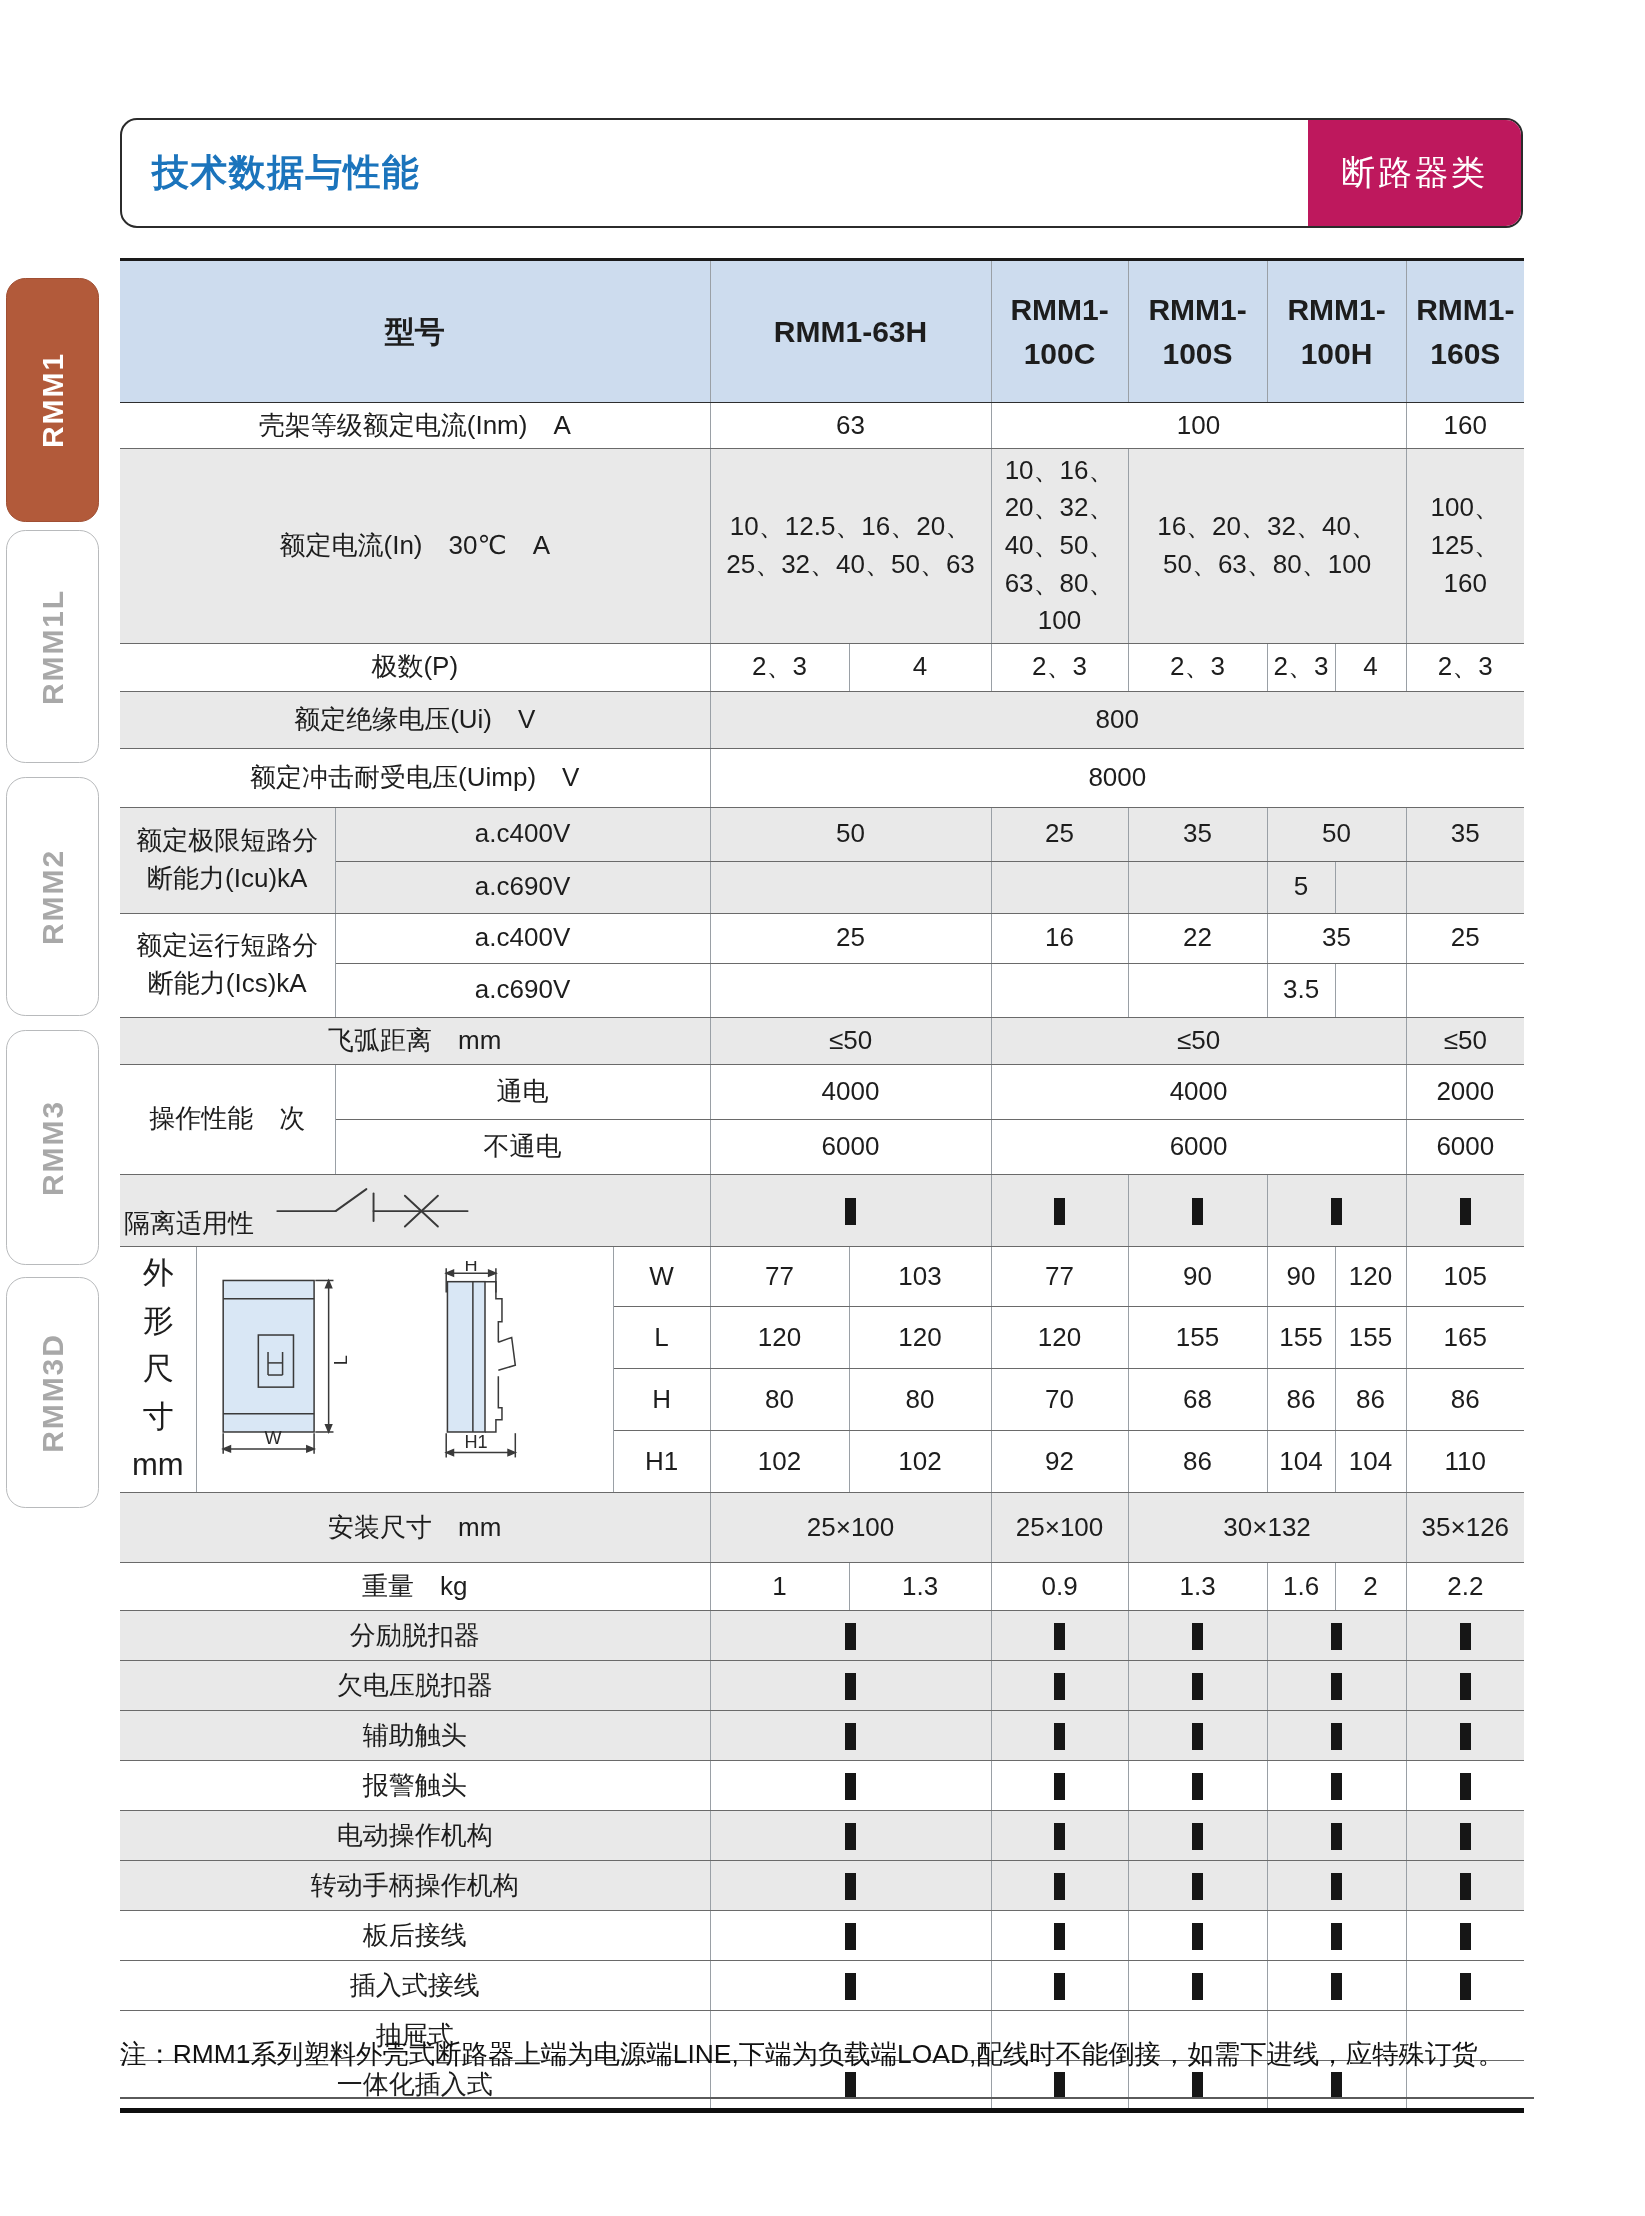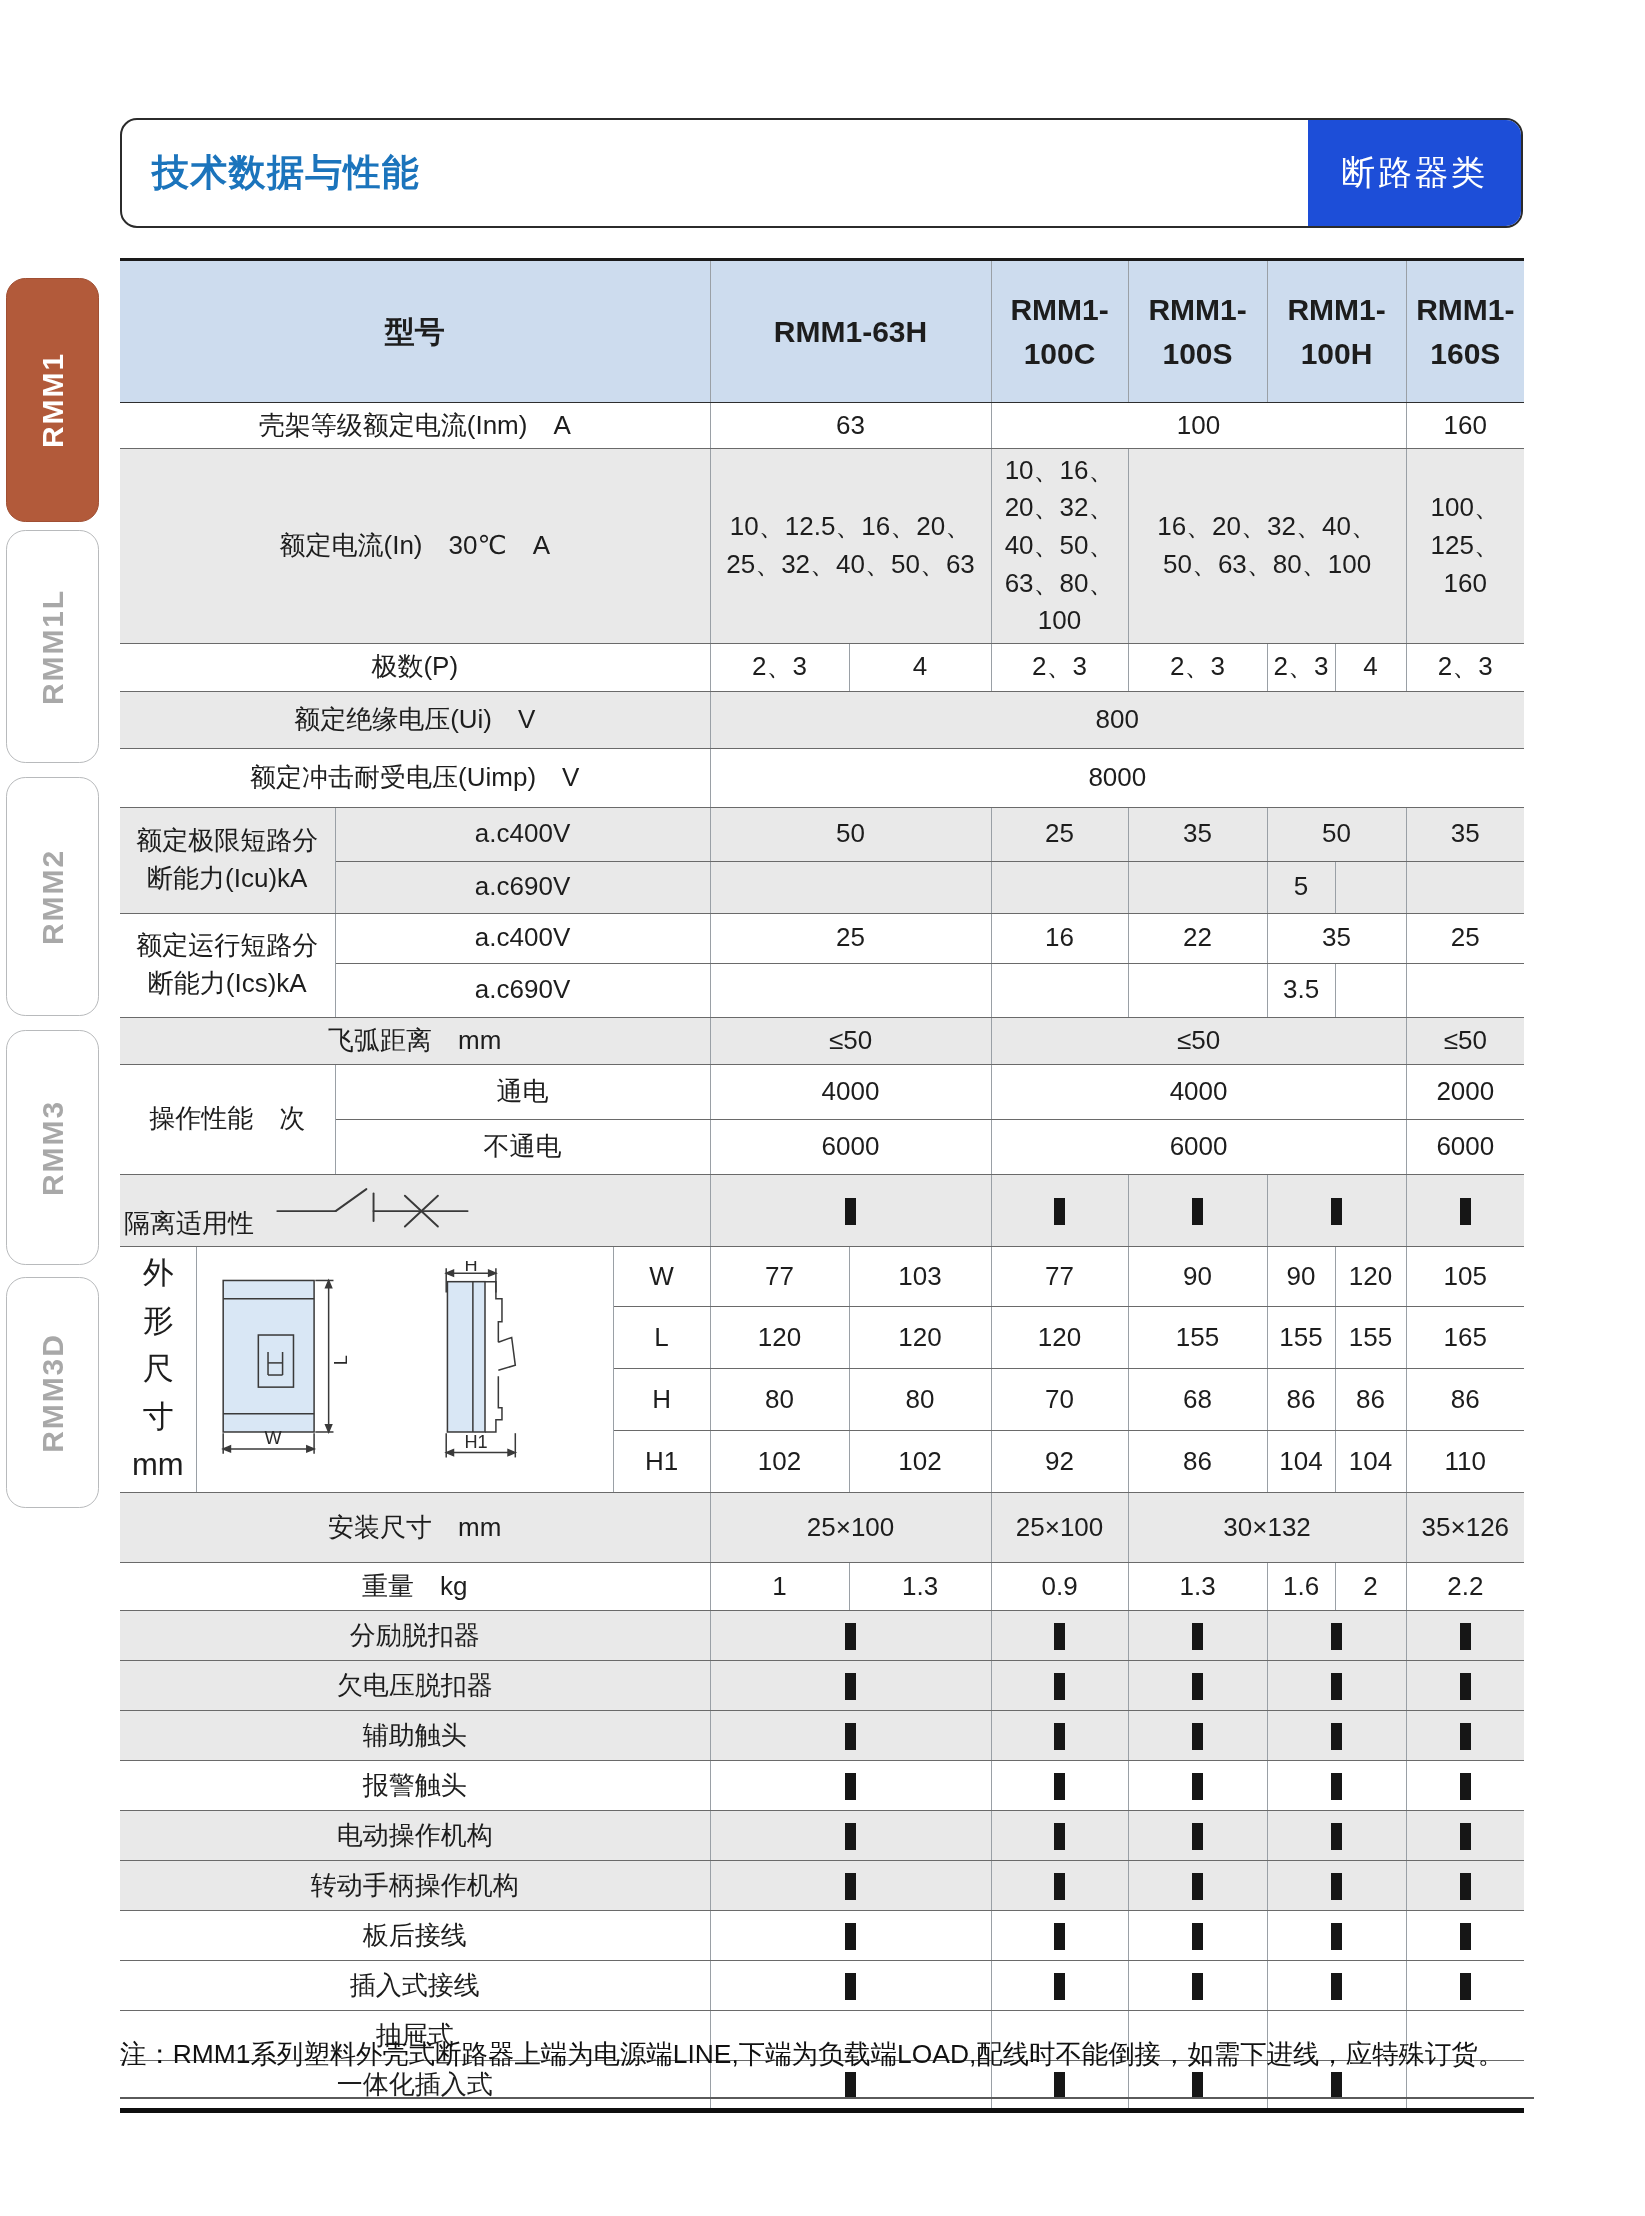--- a/index.html
+++ b/index.html
@@ -5,21 +5,21 @@
   html,body{margin:0;padding:0;background:#fff;}
   #page{position:relative;width:1645px;height:2216px;background:#fff;overflow:hidden;
         font-family:"Liberation Sans","DejaVu Sans",sans-serif;color:#1d1d1d;}
 
   
   .header-bar{position:absolute;left:120px;top:118px;width:1403px;height:110px;
               border:2.6px solid #2b2b2b;border-radius:17px;overflow:hidden;
               background:#fff;display:flex;box-sizing:border-box;justify-content:space-between;}
   .header-title{flex:1;display:flex;align-items:center;padding-left:30px;
                 color:#1b74bc;font-size:37px;font-weight:bold;letter-spacing:1.3px;}
-  .header-cat{width:213px;background:#1d4ed8;color:#fff;display:flex;
+  .header-cat{width:213px;background:#be185d;color:#fff;display:flex;
               align-items:center;justify-content:center;font-size:34px;letter-spacing:2.6px;}
 
   
   .tab{position:absolute;left:6.4px;width:93px;border:1.9px solid #b8babc;
        border-radius:19.3px;background:#fff;box-sizing:border-box;}
   .tab span{position:absolute;top:50%;left:50%;transform:translate(-50%,-50%) rotate(-90deg);
             white-space:nowrap;font-size:30px;font-weight:bold;color:#a8a8a8;letter-spacing:1.9px;}
   .tab.active{background:#b25a3a;border-color:#a04f33;}
   .tab.active span{color:#fff;}
 

